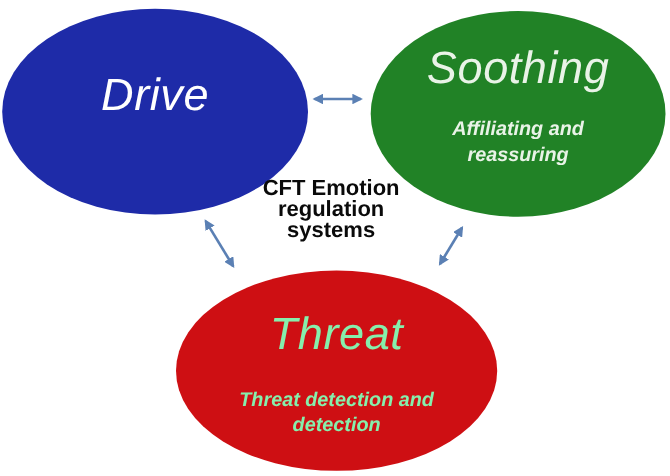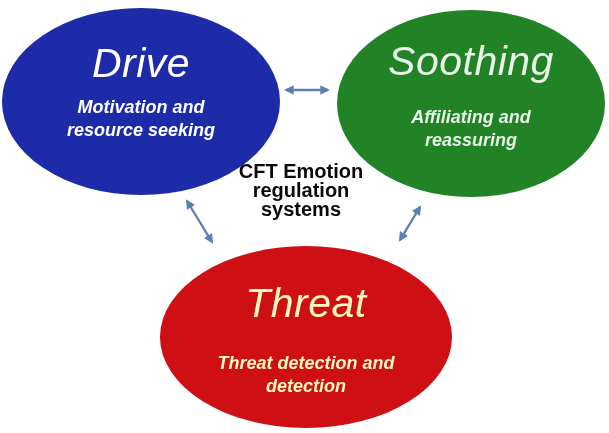--- a/index.html
+++ b/index.html
@@ -45,21 +45,21 @@
 
   #soothing-ellipse {
     left: 337px; top: 10px; width: 268px; height: 187px;
     color: #e9f3e7;
   }
   #soothing-ellipse .content { transform: translateY(-7px); }
   #soothing-ellipse .title { margin-bottom: 24px; }
 
   #threat-ellipse {
     left: 160px; top: 246px; width: 292px; height: 182px;
-    color: #fef9c3;
+    color: #86efac;
   }
   #threat-ellipse .content { transform: translateY(3px); }
   #threat-ellipse .title { margin-bottom: 28px; }
 
   .content {
     display: flex;
     flex-direction: column;
     align-items: center;
   }
 
@@ -102,24 +102,20 @@
       </marker>
     </defs>
     <line x1="286" y1="90" x2="328" y2="90" marker-start="url(#ah)" marker-end="url(#ah)"></line>
     <line x1="187" y1="201" x2="212" y2="242" marker-start="url(#ah)" marker-end="url(#ah)"></line>
     <line x1="420" y1="207" x2="400" y2="240" marker-start="url(#ah)" marker-end="url(#ah)"></line>
   </svg>
 
   <div class="ellipse" id="drive-ellipse" style="background: rgb(30, 43, 168);">
     <div class="content">
       <div class="title">Drive</div>
-      <div class="subtitle">
-        <div>Motivation and</div>
-        <div>resource seeking</div>
-      </div>
     </div>
   </div>
 
   <div class="ellipse" id="soothing-ellipse" style="background: rgb(33, 130, 38);">
     <div class="content">
       <div class="title">Soothing</div>
       <div class="subtitle">
         <div>Affiliating and</div>
         <div>reassuring</div>
       </div>

